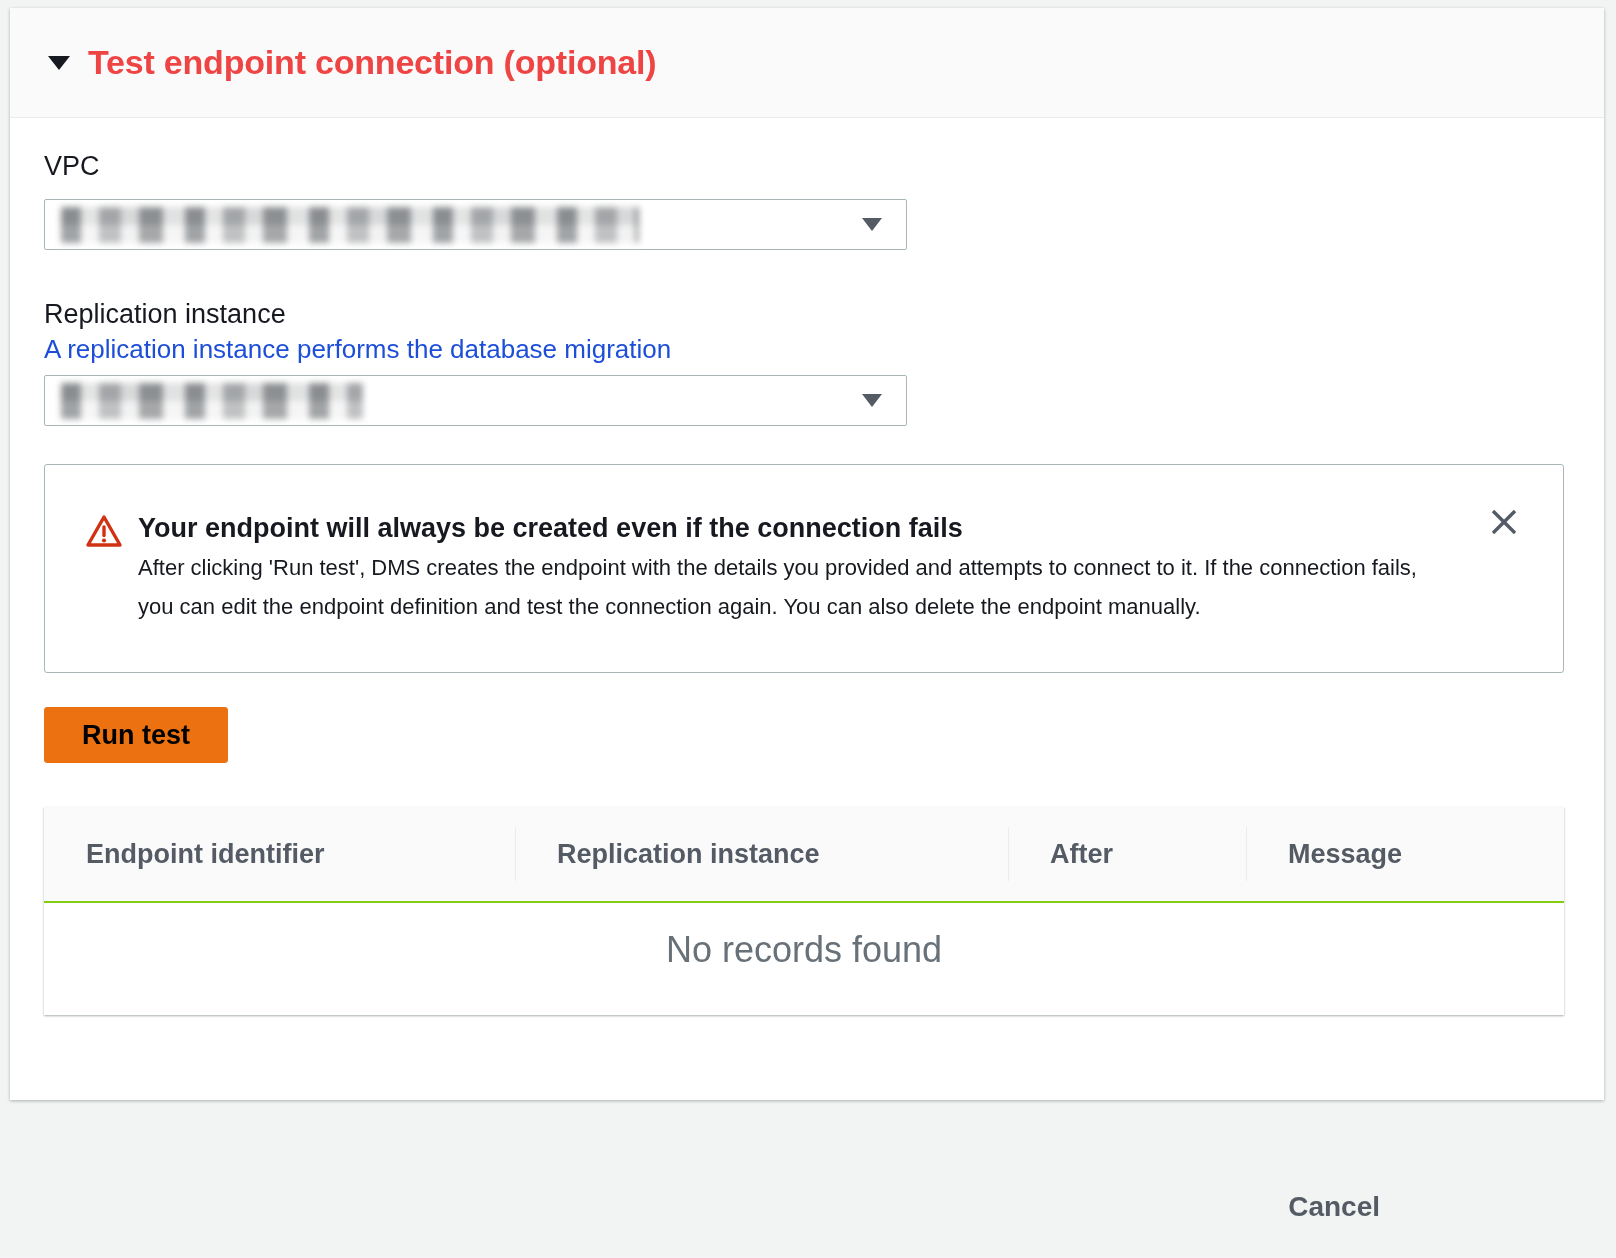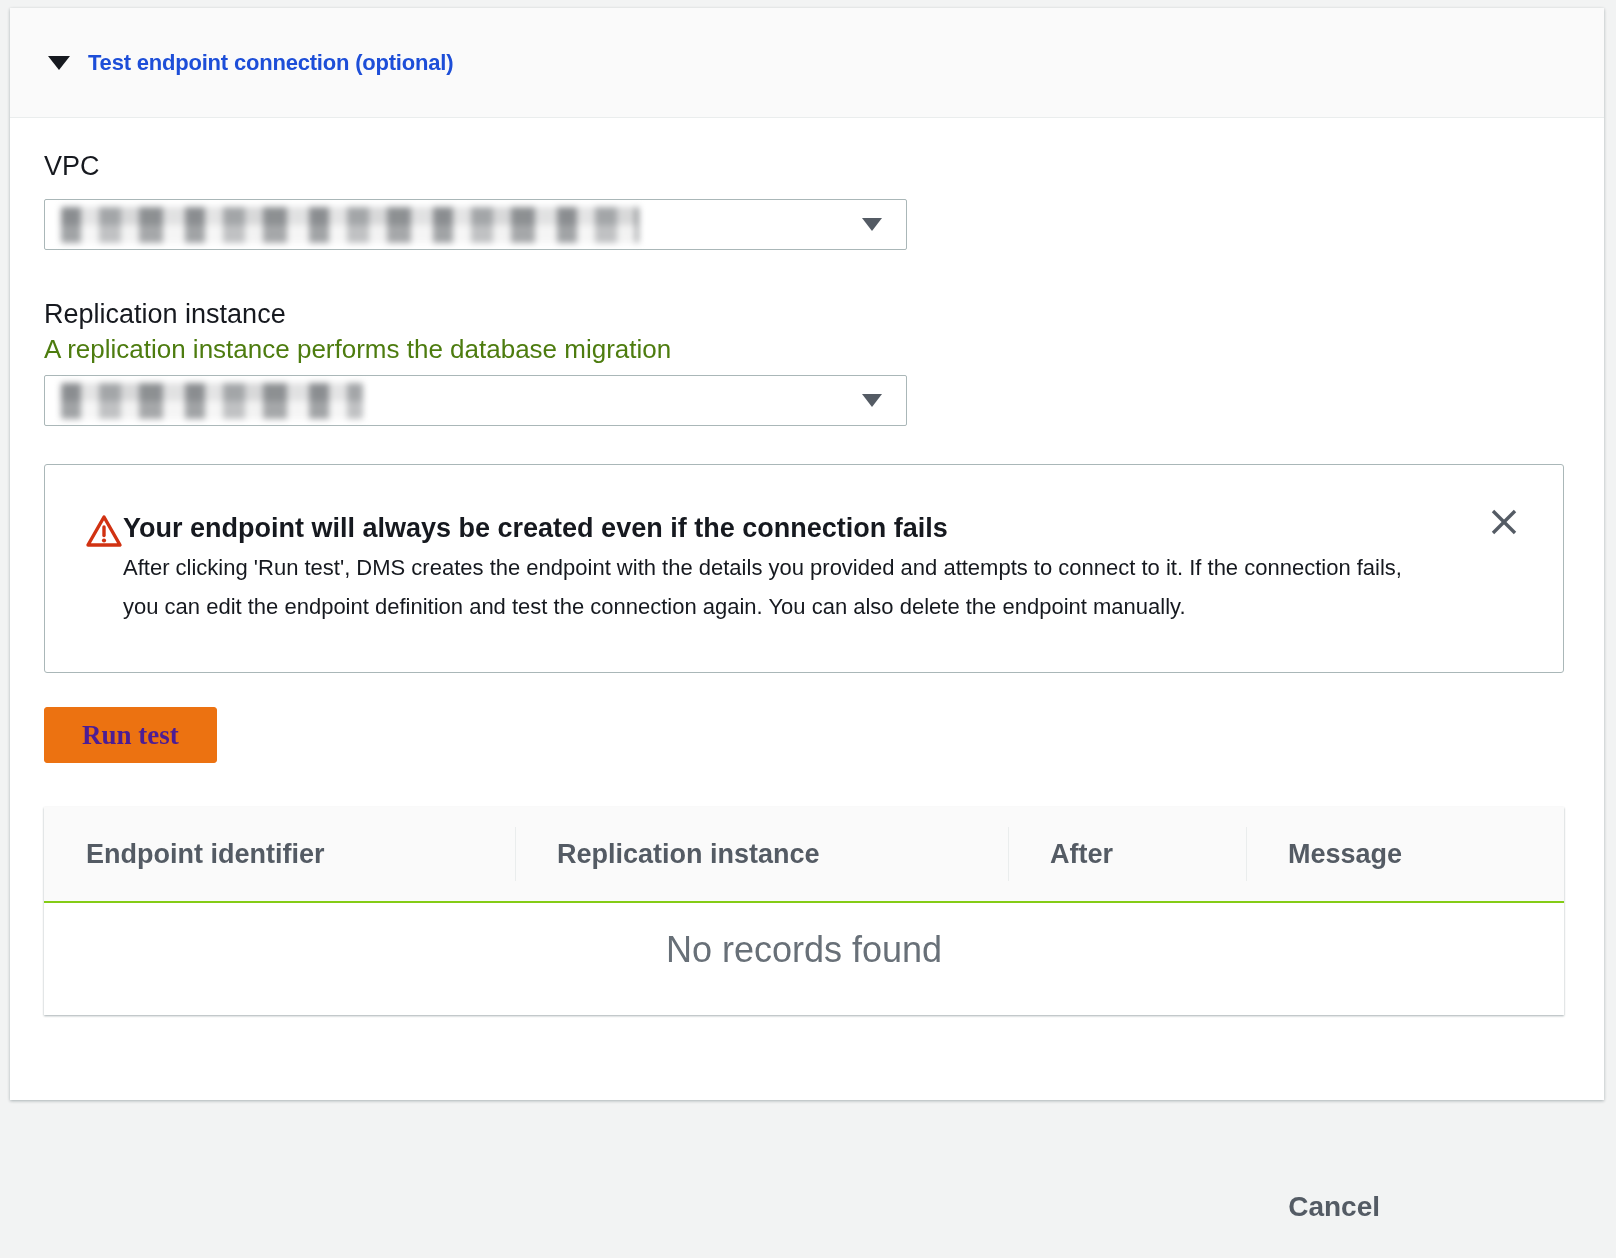--- a/index.html
+++ b/index.html
@@ -27,27 +27,27 @@
     display: flex; align-items: center;
     padding-left: 38px; gap: 18px;
     cursor: pointer;
   }
   .tri-down {
     width: 0; height: 0;
     border-left: 11px solid transparent;
     border-right: 11px solid transparent;
     border-top: 14px solid #16191f;
   }
-  .panel-title { font-size: 22px; font-weight: 700; color: #1d4ed8; letter-spacing: -0.2px; }
+  .panel-title { font-size: 34px; font-weight: 700; color: #ef4444; letter-spacing: -0.2px; }
 
   .panel-body { padding: 32px 40px 17px 34px; }
 
   
   .field-label { font-size: 27px; line-height: 32px; color: #16191f; }
-  .field-desc  { margin-top: 4px; font-size: 26px; line-height: 30px; color: #4d7c0f; }
+  .field-desc  { margin-top: 4px; font-size: 26px; line-height: 30px; color: #1d4ed8; }
 
   .select {
     margin-top: 17px;
     width: 863px; height: 51px;
     background: #fff;
     border: 1px solid #aab7b8;
     border-radius: 2px;
     display: flex; align-items: center; justify-content: space-between;
     padding: 0 24px 0 16px;
     cursor: pointer;
@@ -77,39 +77,39 @@
   .field-group-2 .select { margin-top: 11px; }
 
   
   .alert {
     margin-top: 38px;
     border: 1px solid #aab7b8;
     border-radius: 3px;
     background: #fff;
     padding: 44px 120px 46px 40px;
     position: relative;
-    display: flex; 
+    display: flex; gap: 15px;
   }
   .alert-icon { flex: none; margin-top: 4px; }
   .alert-title { font-size: 27px; font-weight: 700; line-height: 39px; color: #16191f; }
   .alert-body  { font-size: 22px; line-height: 39px; color: #16191f; max-width: 1300px; }
   .alert-close {
     position: absolute; top: 40px; right: 42px;
     width: 34px; height: 34px;
     background: none; border: none; cursor: pointer;
     display: flex; align-items: center; justify-content: center;
   }
 
   
   .btn-primary {
     background: #ec7211;
     border: 1px solid #ec7211;
     border-radius: 3px;
-    color: #4c1d95;
-    font-family: Liberation Serif, serif;
+    color: #000000;
+    font-family: Liberation Sans, sans-serif;
     font-weight: 700;
     cursor: pointer;
   }
   .run-test {
     margin-top: 34px;
     height: 56px; padding: 0 37px;
     font-size: 27px;
   }
 
   

